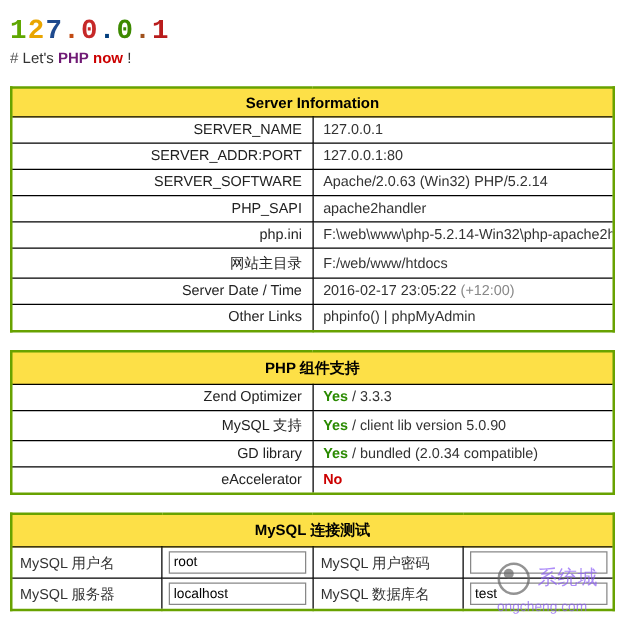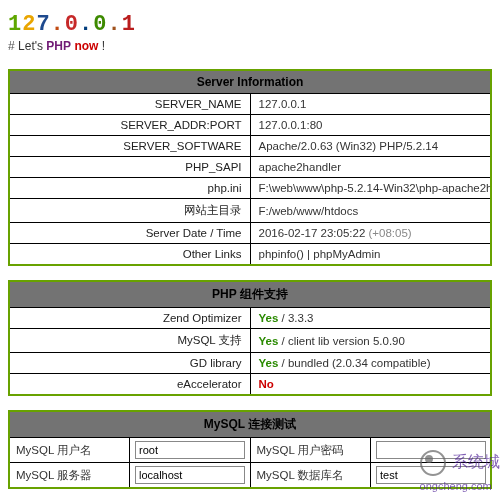--- a/index.html
+++ b/index.html
@@ -36,21 +36,21 @@
 .subtitle .php { color: #701a75; font-weight: bold; }
 .subtitle .now { color: #cc0000; font-weight: bold; text-align: right; }
 table.info {
   width: 100%;
   border-collapse: collapse;
   border: 2px solid #68a200;
   margin-bottom: 14px;
   table-layout: fixed;
 }
 table.info th.header {
-  background: #737373;
+  background: #fde047;
   color: #000;
   text-align: center;
   font-weight: bold;
   padding: 4px 6px;
   border: 1px solid #000;
   font-size: 12px;
 }
 table.info td {
   border: 1px solid #000;
   padding: 4px 8px;
@@ -85,24 +85,24 @@
 input.tx {
   font-family: Verdana, Arial, sans-serif;
   font-size: 11px;
   padding: 2px 3px;
   width: 110px;
   border: 1px solid #888;
   box-sizing: border-box;
 }
 .watermark {
   position: absolute;
-  right: 0;
+  right: 22px;
   bottom: 6px;
   font-size: 16px;
-  color: #4c1d95;
+  color: #8b5cf6;
   opacity: 0.7;
   pointer-events: none;
 }
 .watermark .globe {
   display: inline-block;
   width: 22px;
   height: 22px;
   border: 2px solid #666;
   border-radius: 50%;
   vertical-align: middle;
@@ -159,21 +159,21 @@
       <tr>
         <td class="label red">php.ini</td>
         <td class="value">F:\web\www\php-5.2.14-Win32\php-apache2handler.ini</td>
       </tr>
       <tr>
         <td class="label">网站主目录</td>
         <td class="value">F:/web/www/htdocs</td>
       </tr>
       <tr>
         <td class="label">Server Date / Time</td>
-        <td class="value">2016-02-17 23:05:22<span class="gray"> (+08:05)</span></td>
+        <td class="value">2016-02-17 23:05:22<span class="gray"> (+12:00)</span></td>
       </tr>
       <tr>
         <td class="label">Other Links</td>
         <td class="value"><a class="lk" href="#">phpinfo()</a> | <a class="lk" href="#">phpMyAdmin</a></td>
       </tr>
     </tbody>
 </table>
 
 <table class="info">
   <tbody>

